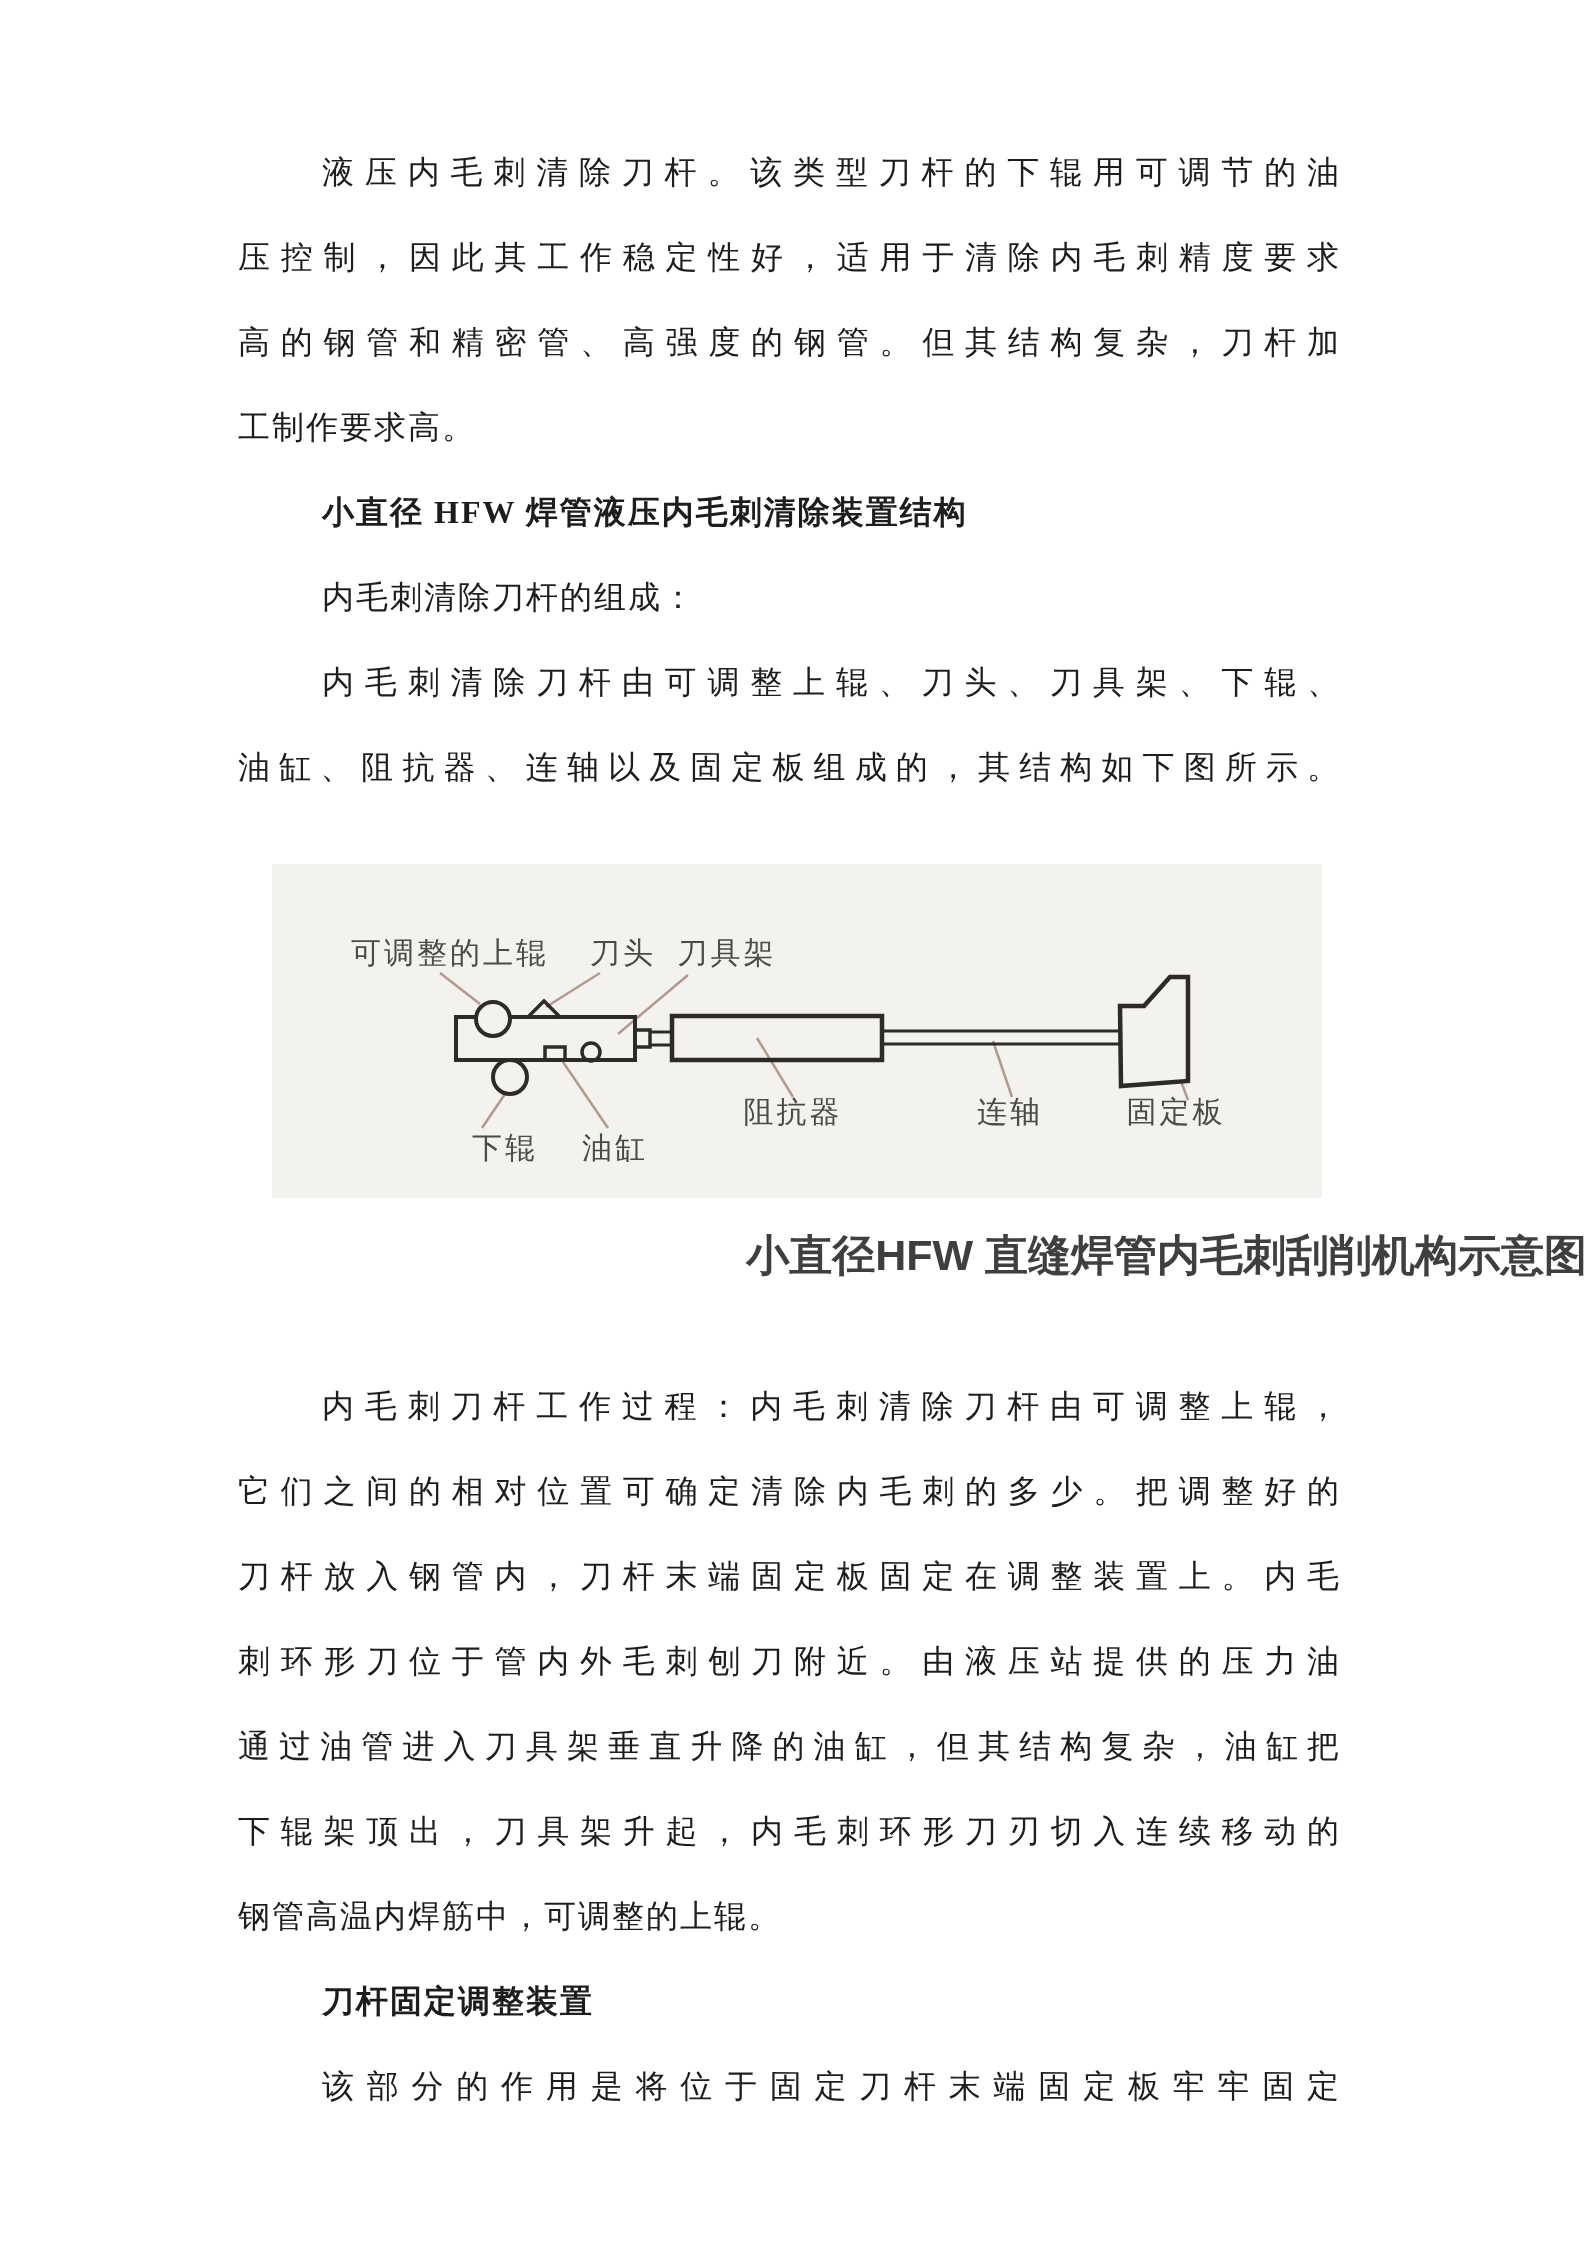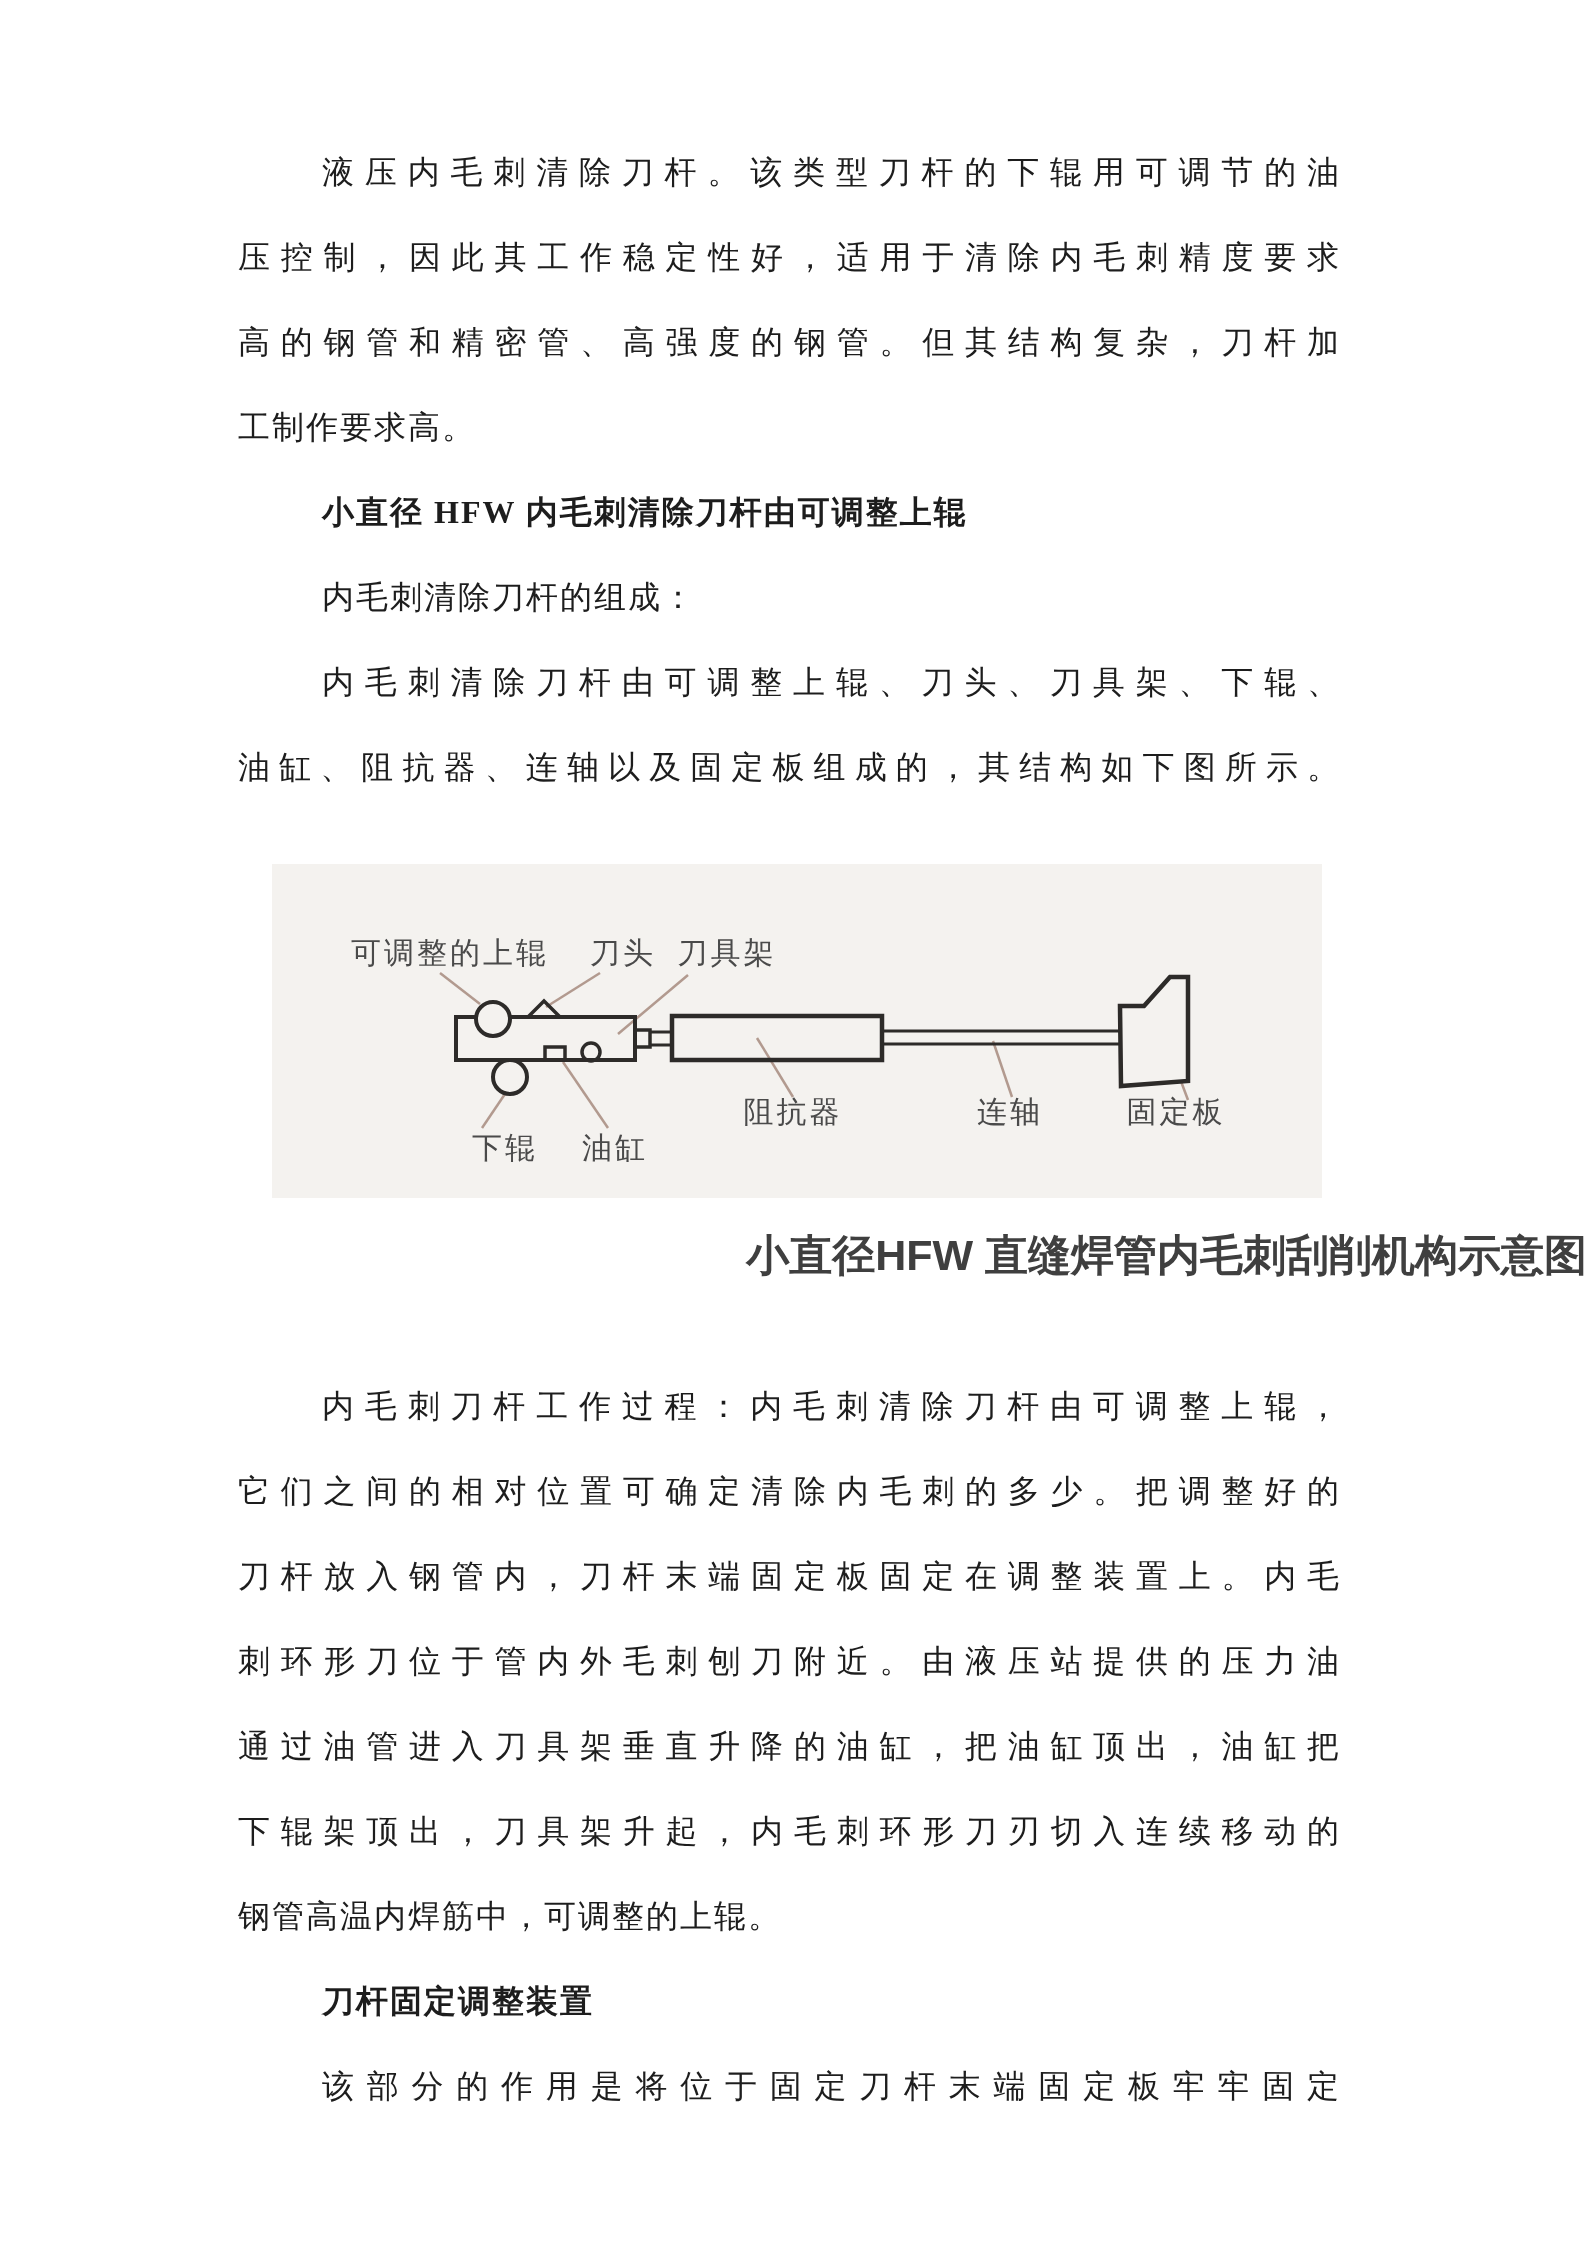--- a/index.html
+++ b/index.html
@@ -39,21 +39,21 @@
 </head>
 <body>
 
 <div class="page">
 
   <div class="text-flow" id="flow-intro">
       <div class="line indent justify">液压内毛刺清除刀杆。该类型刀杆的下辊用可调节的油</div>
       <div class="line justify">压控制，因此其工作稳定性好，适用于清除内毛刺精度要求</div>
       <div class="line justify">高的钢管和精密管、高强度的钢管。但其结构复杂，刀杆加</div>
       <div class="line">工制作要求高。</div>
-      <div class="line bold indent">小直径 HFW 内毛刺清除刀杆由可调整上辊</div>
+      <div class="line bold indent">小直径 HFW 焊管液压内毛刺清除装置结构</div>
       <div class="line indent">内毛刺清除刀杆的组成：</div>
       <div class="line indent justify">内毛刺清除刀杆由可调整上辊、刀头、刀具架、下辊、</div>
       <div class="line justify">油缸、阻抗器、连轴以及固定板组成的，其结构如下图所示。</div>
     </div>
 
   <svg class="figure-svg" width="1062" height="345" viewBox="270 860 1062 345">
 
     <rect x="272" y="864" width="1050" height="334" fill="#f4f2ef"></rect>
 
     <line class="leader" x1="440" y1="973" x2="480" y2="1004"></line>
@@ -97,20 +97,20 @@
     <text class="fig-label" x="615" y="1158" text-anchor="middle">油缸</text>
   </svg>
 
   <div class="caption">小直径HFW 直缝焊管内毛刺刮削机构示意图</div>
 
   <div class="text-flow" id="flow-after">
       <div class="line indent justify">内毛刺刀杆工作过程：内毛刺清除刀杆由可调整上辊，</div>
       <div class="line justify">它们之间的相对位置可确定清除内毛刺的多少。把调整好的</div>
       <div class="line justify">刀杆放入钢管内，刀杆末端固定板固定在调整装置上。内毛</div>
       <div class="line justify">刺环形刀位于管内外毛刺刨刀附近。由液压站提供的压力油</div>
-      <div class="line justify">通过油管进入刀具架垂直升降的油缸，把油缸顶出，油缸把</div>
+      <div class="line justify">通过油管进入刀具架垂直升降的油缸，但其结构复杂，油缸把</div>
       <div class="line justify">下辊架顶出，刀具架升起，内毛刺环形刀刃切入连续移动的</div>
       <div class="line">钢管高温内焊筋中，可调整的上辊。</div>
       <div class="line bold indent">刀杆固定调整装置</div>
       <div class="line indent justify">该部分的作用是将位于固定刀杆末端固定板牢牢固定</div>
     </div>
 
 </div>
 
 </body></html>

